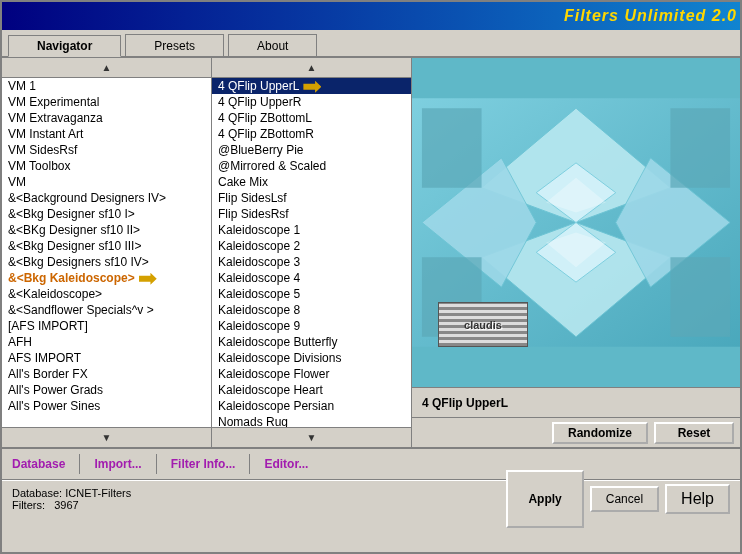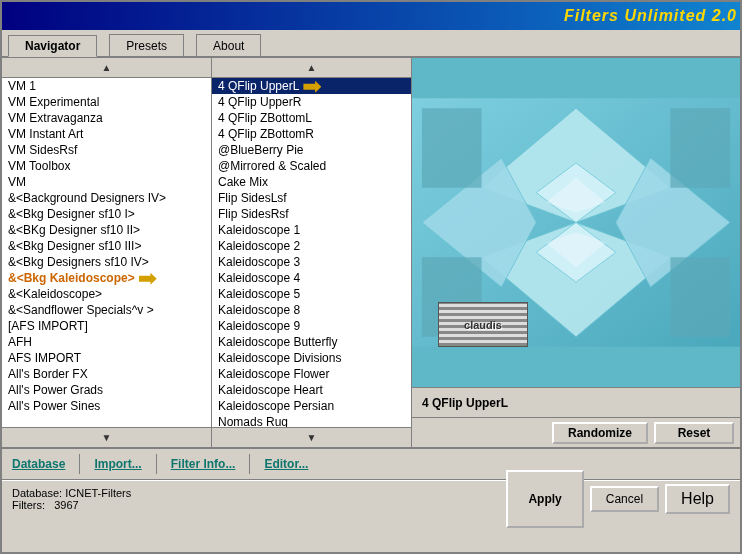--- a/index.html
+++ b/index.html
@@ -33,27 +33,27 @@
     
     .tab-bar {
       display: flex;
       align-items: flex-end;
       background: #d4d0c8;
       padding: 4px 6px 0 6px;
       border-bottom: 2px solid #808080;
       height: 28px;
     }
     .tab {
-      padding: 2px 16px;
+      padding: 2px 28px;
       border: 1px solid #808080;
       border-bottom: none;
       background: #d4d0c8;
       cursor: pointer;
       font-size: 12px;
-      margin-right: 12px;
+      margin-right: 4px;
       height: 22px;
       display: flex;
       align-items: center;
     }
     .tab.active {
       background: #d4d0c8;
       border-bottom: 1px solid #d4d0c8;
       font-weight: bold;
       position: relative;
       top: 1px;
@@ -243,26 +243,25 @@
       height: 32px;
       background: #d4d0c8;
       border-top: 1px solid #808080;
       border-bottom: 1px solid #808080;
       padding: 0 6px;
       gap: 10px;
     }
     .toolbar-btn {
       font-size: 12px;
       font-weight: bold;
-      text-decoration: underline;
       cursor: pointer;
       background: none;
       border: none;
       padding: 2px 4px;
-      color: #0f766e;
+      color: #a21caf;
     }
     .toolbar-sep {
       width: 1px;
       height: 20px;
       background: #808080;
     }
 
     
     .status-bar {
       display: flex;

